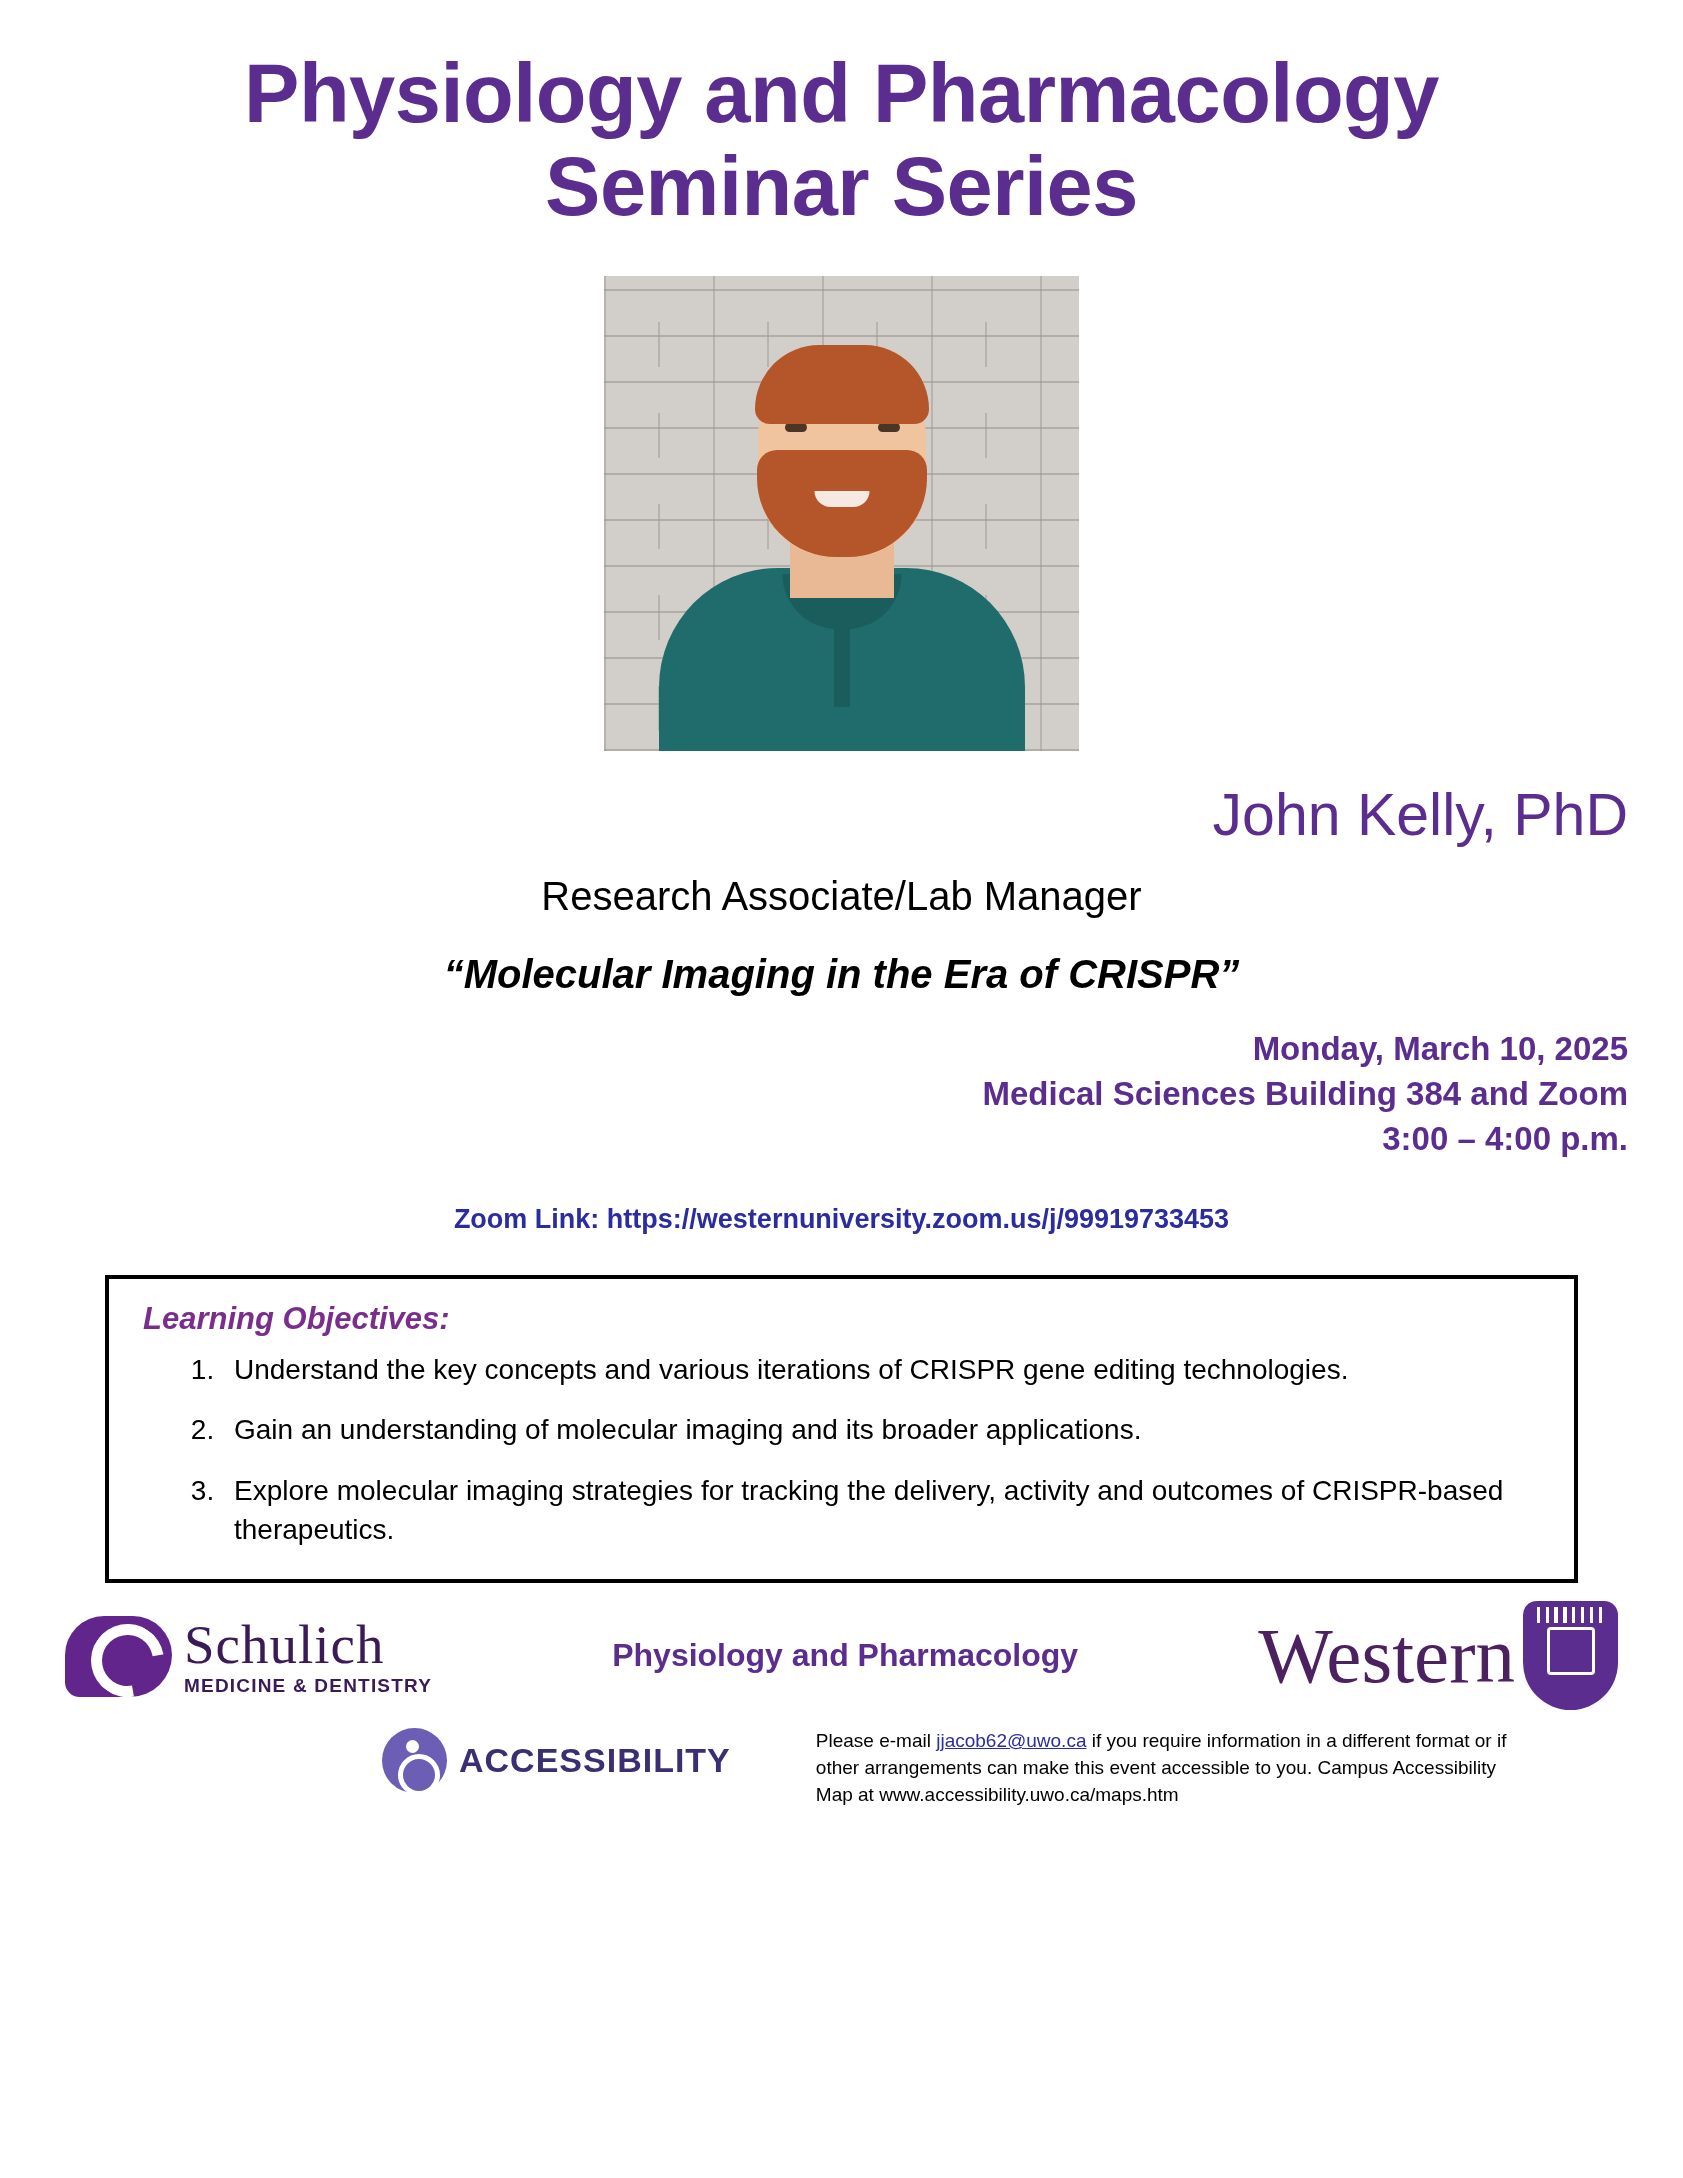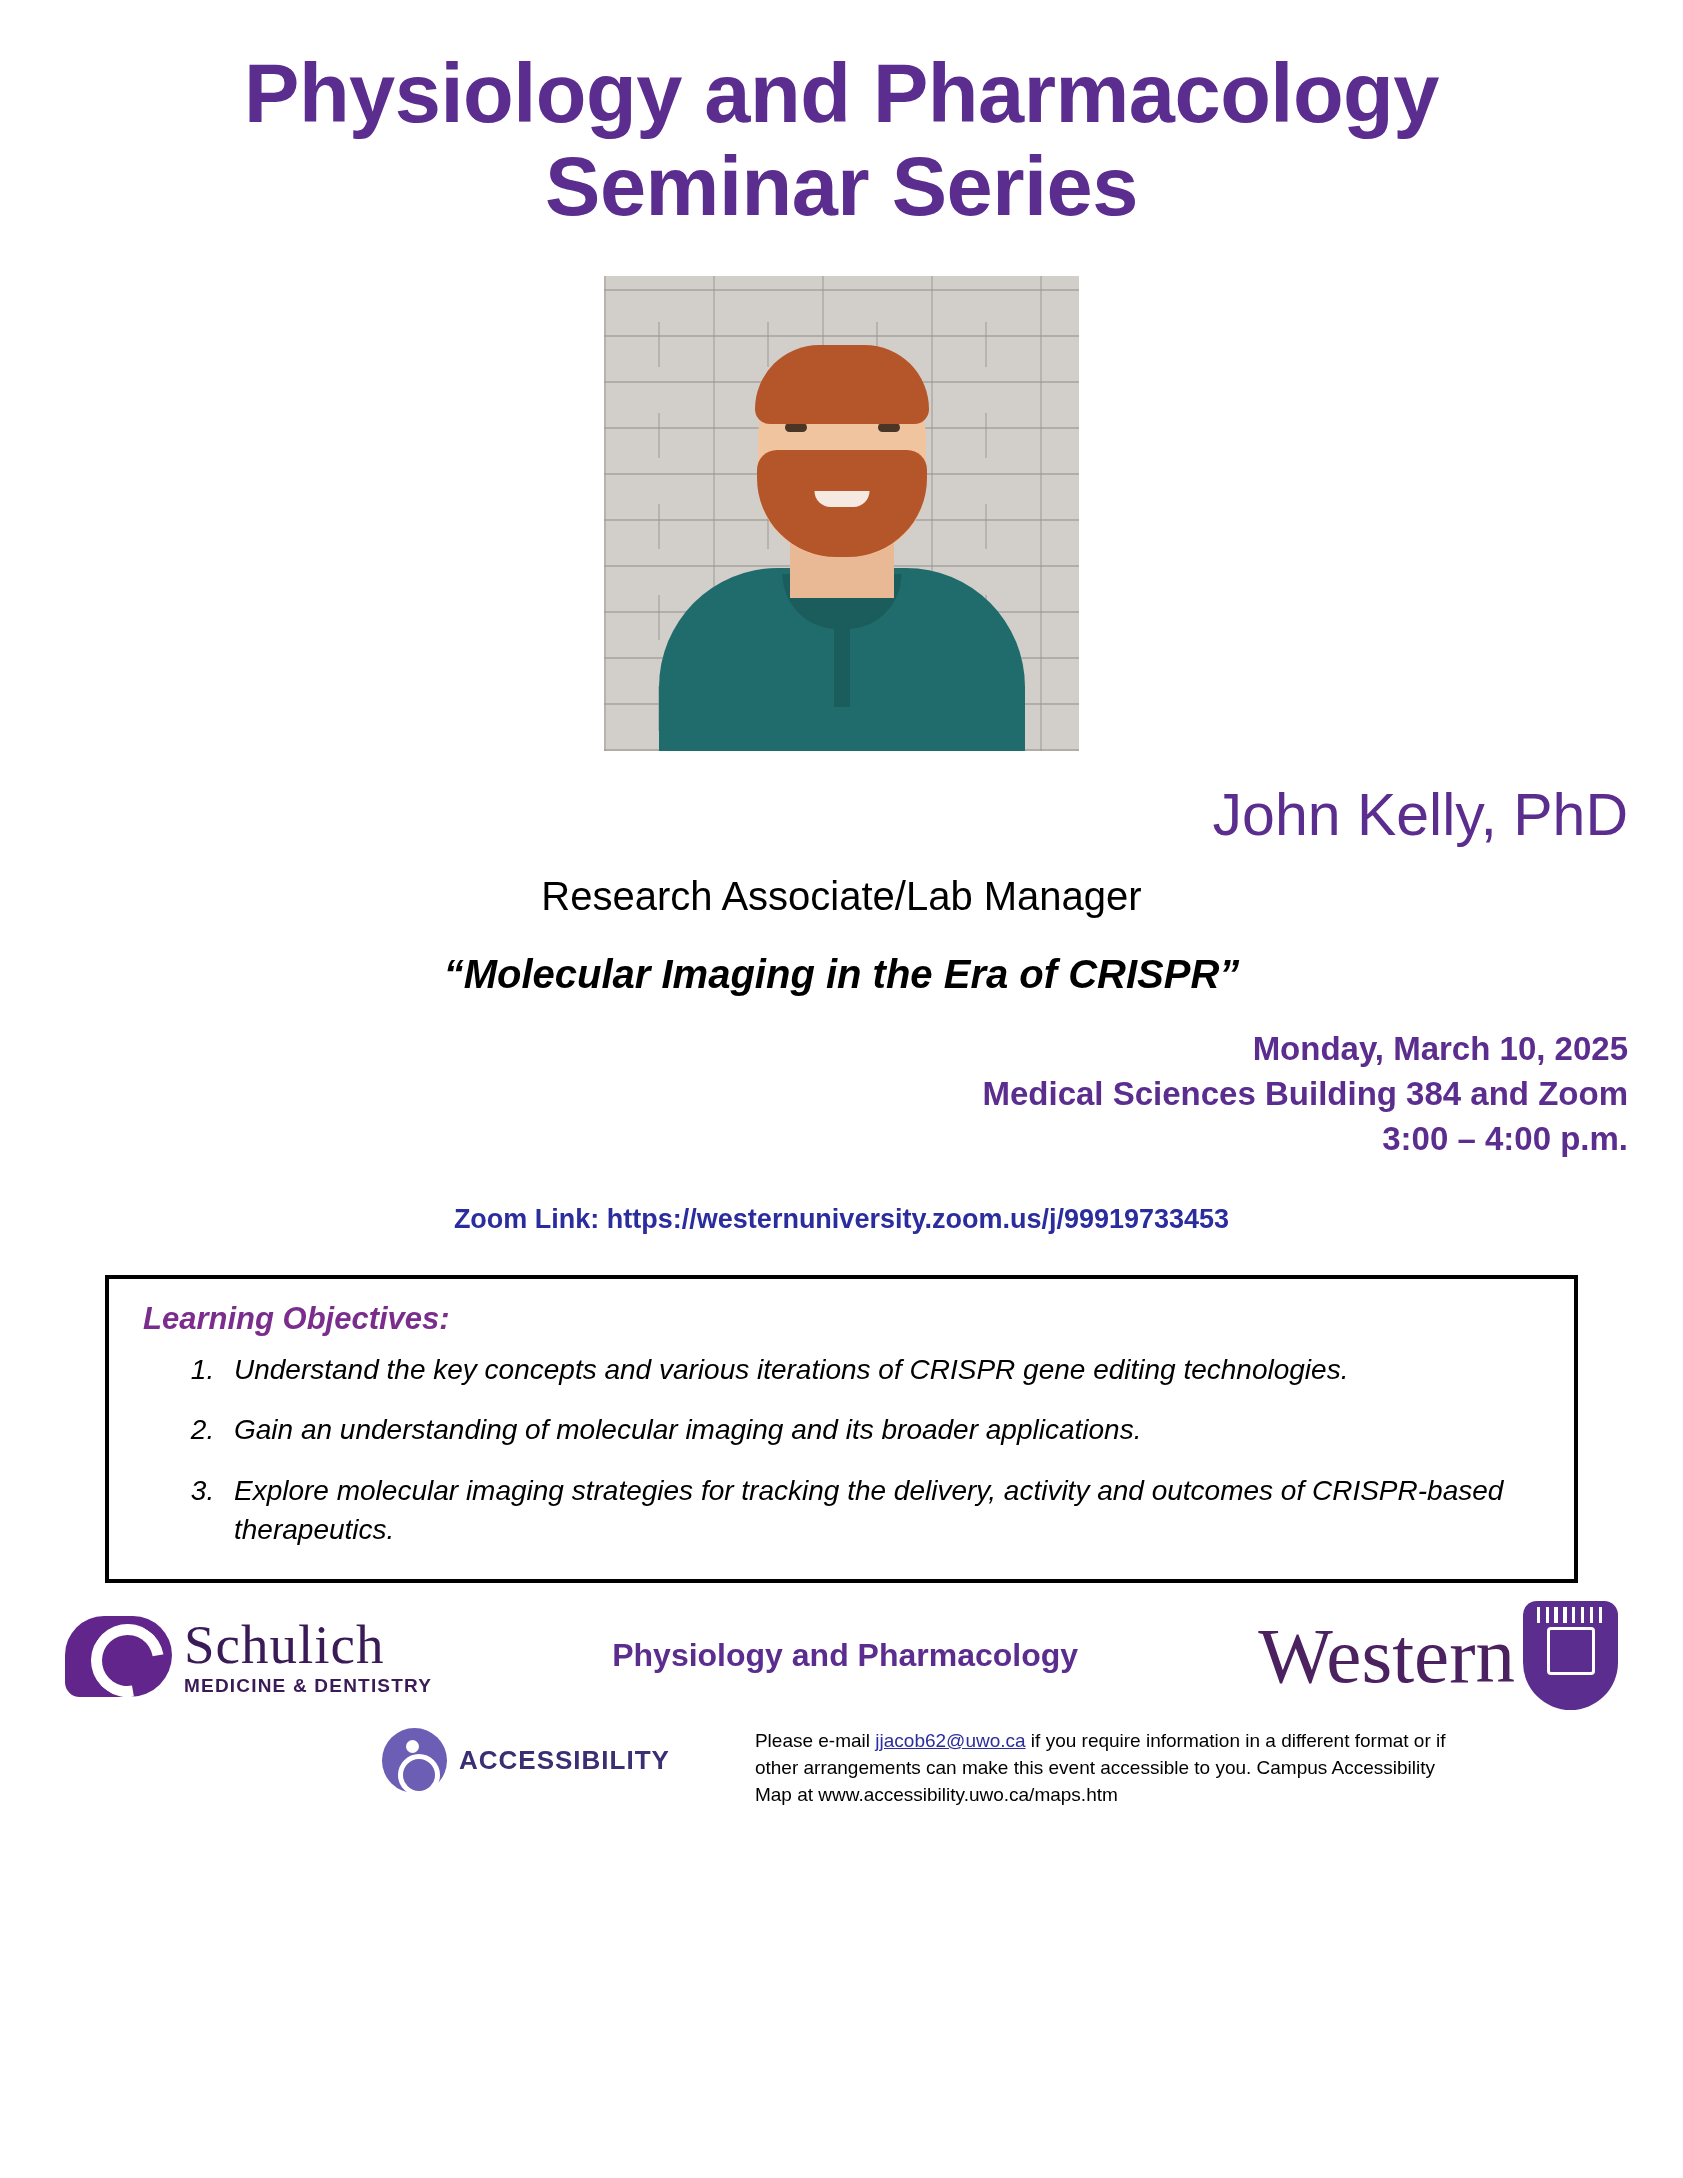--- a/index.html
+++ b/index.html
@@ -222,21 +222,20 @@
     font-weight: bold;
     font-style: italic;
     font-size: 31px;
     margin: 0 0 10px 0;
   }
   .objectives ol {
     margin: 0;
     padding-left: 79px;
     font-size: 28px;
     line-height: 1.38;
-    font-style: italic;
   }
   .objectives li {
     margin-top: 22px;
     padding-left: 12px;
   }
   .objectives li:first-child { margin-top: 14px; }
 
   
   .footer {
     position: relative;
@@ -365,21 +364,21 @@
   .access-icon .wheel {
     position: absolute;
     left: 16px; top: 26px;
     width: 32px; height: 32px;
     border: 5px solid #fff;
     border-radius: 50%;
   }
   .access-label {
     color: #3B2E72;
     font-weight: bold;
-    font-size: 26px;
+    font-size: 34px;
     letter-spacing: 1px;
   }
   .access-note {
     font-size: 19px;
     line-height: 1.42;
     color: #000;
     margin-left: 69px;
     max-width: 693px;
   }
   .access-note a {

